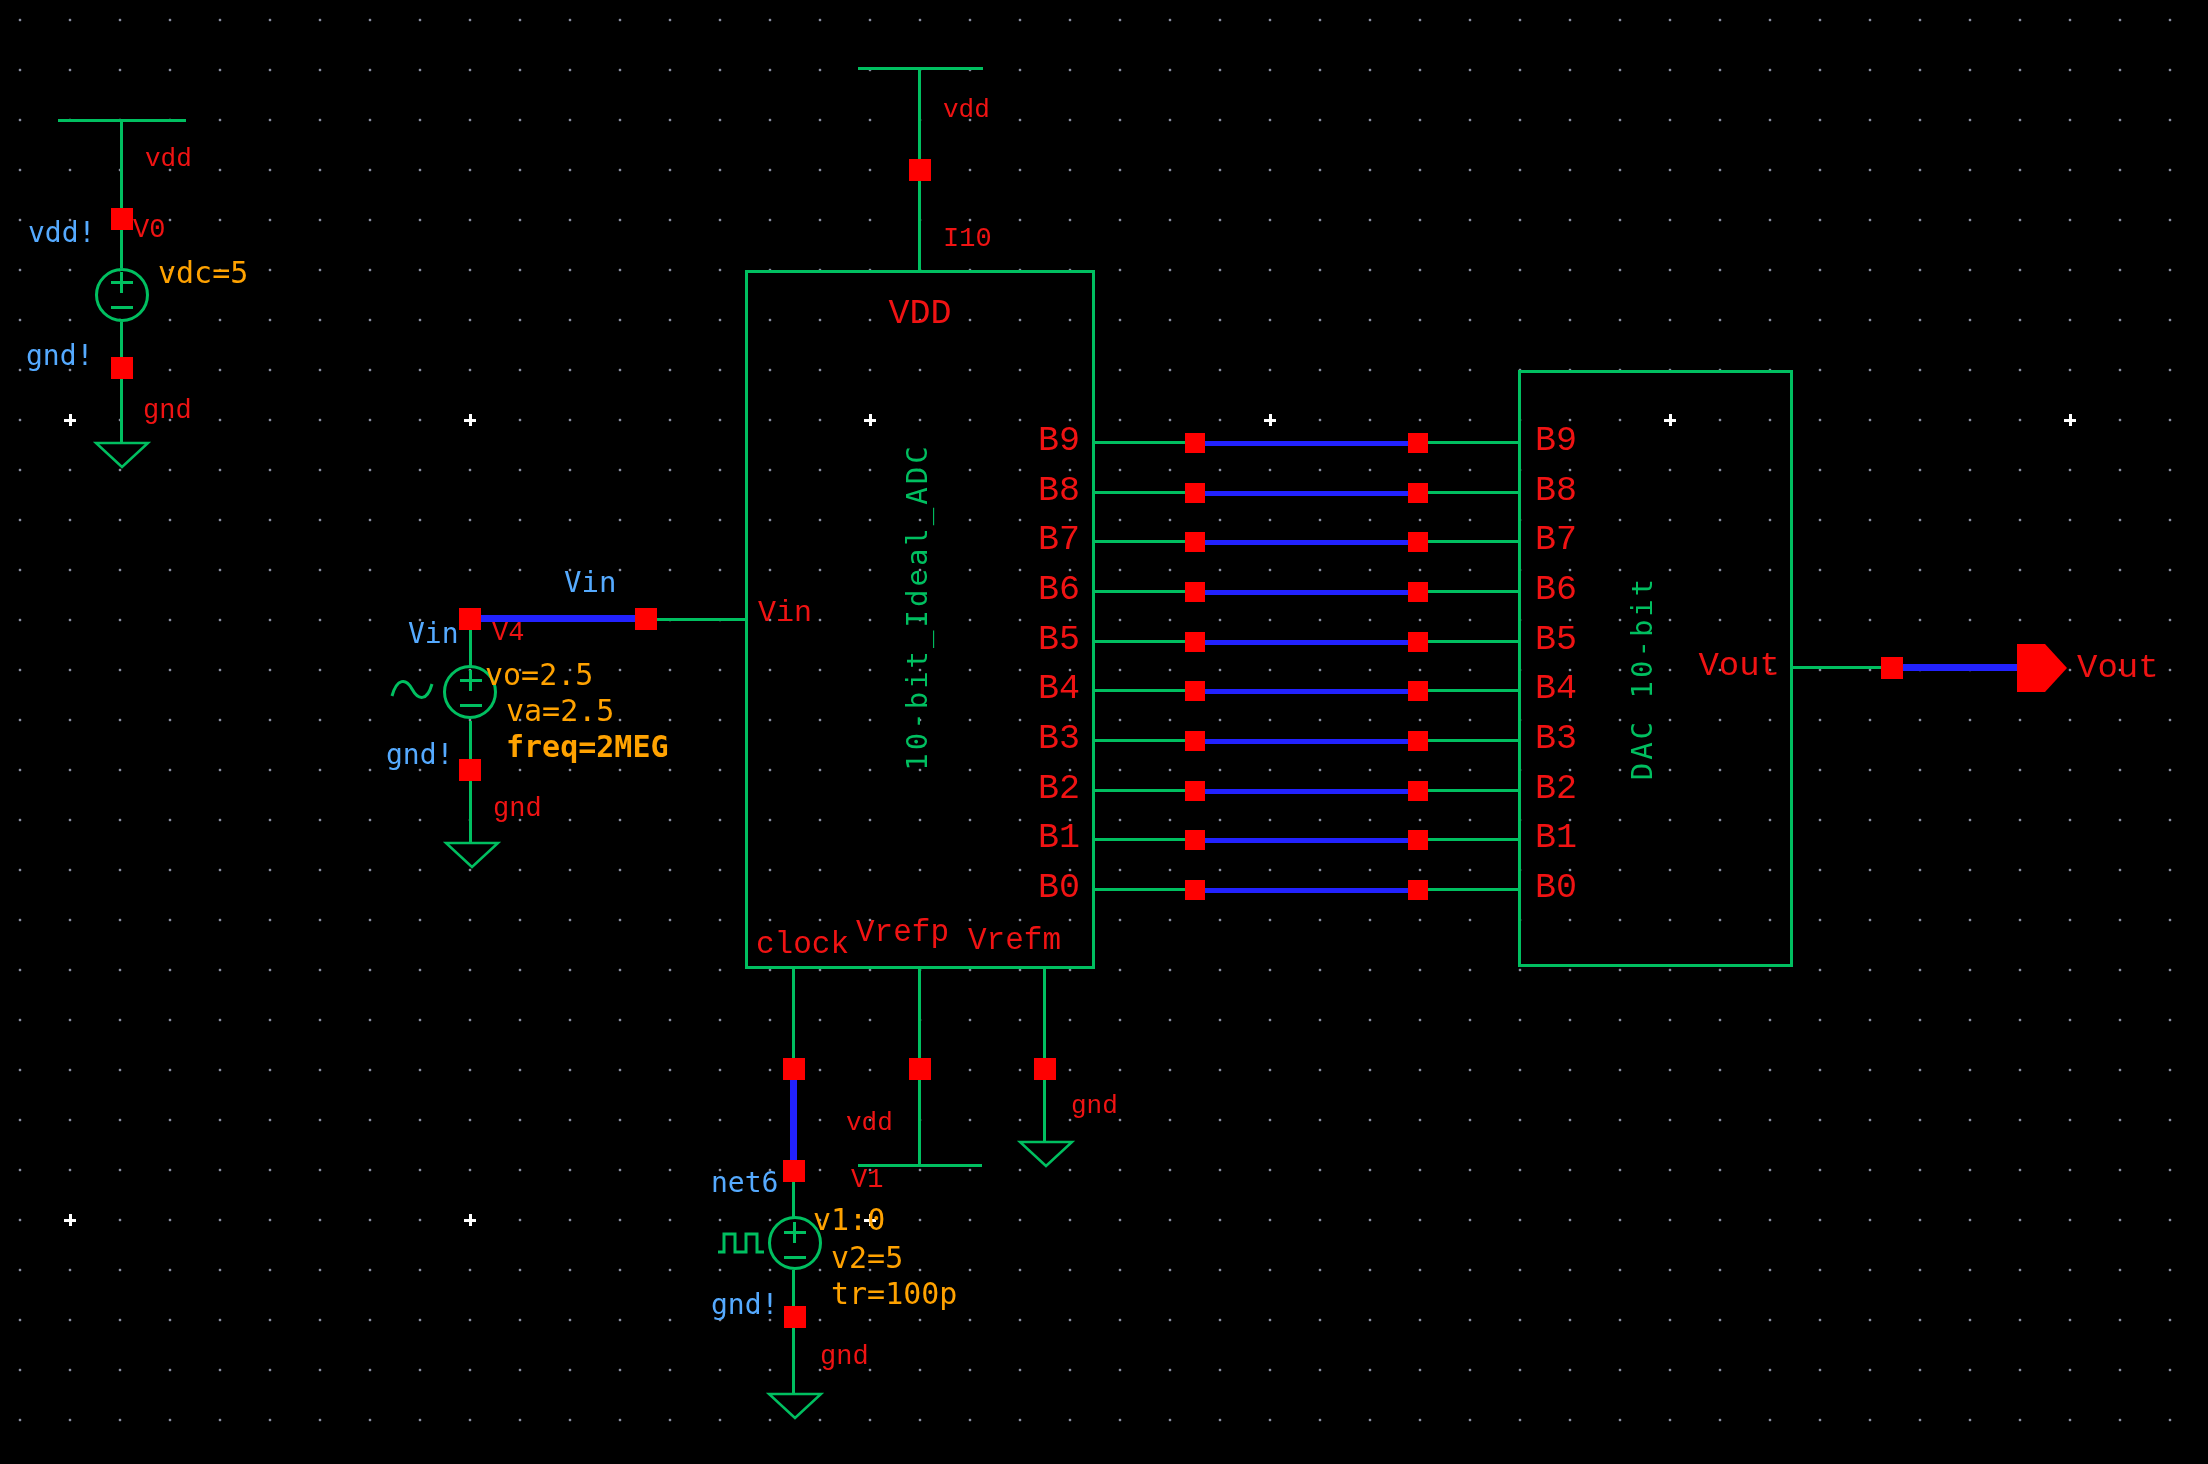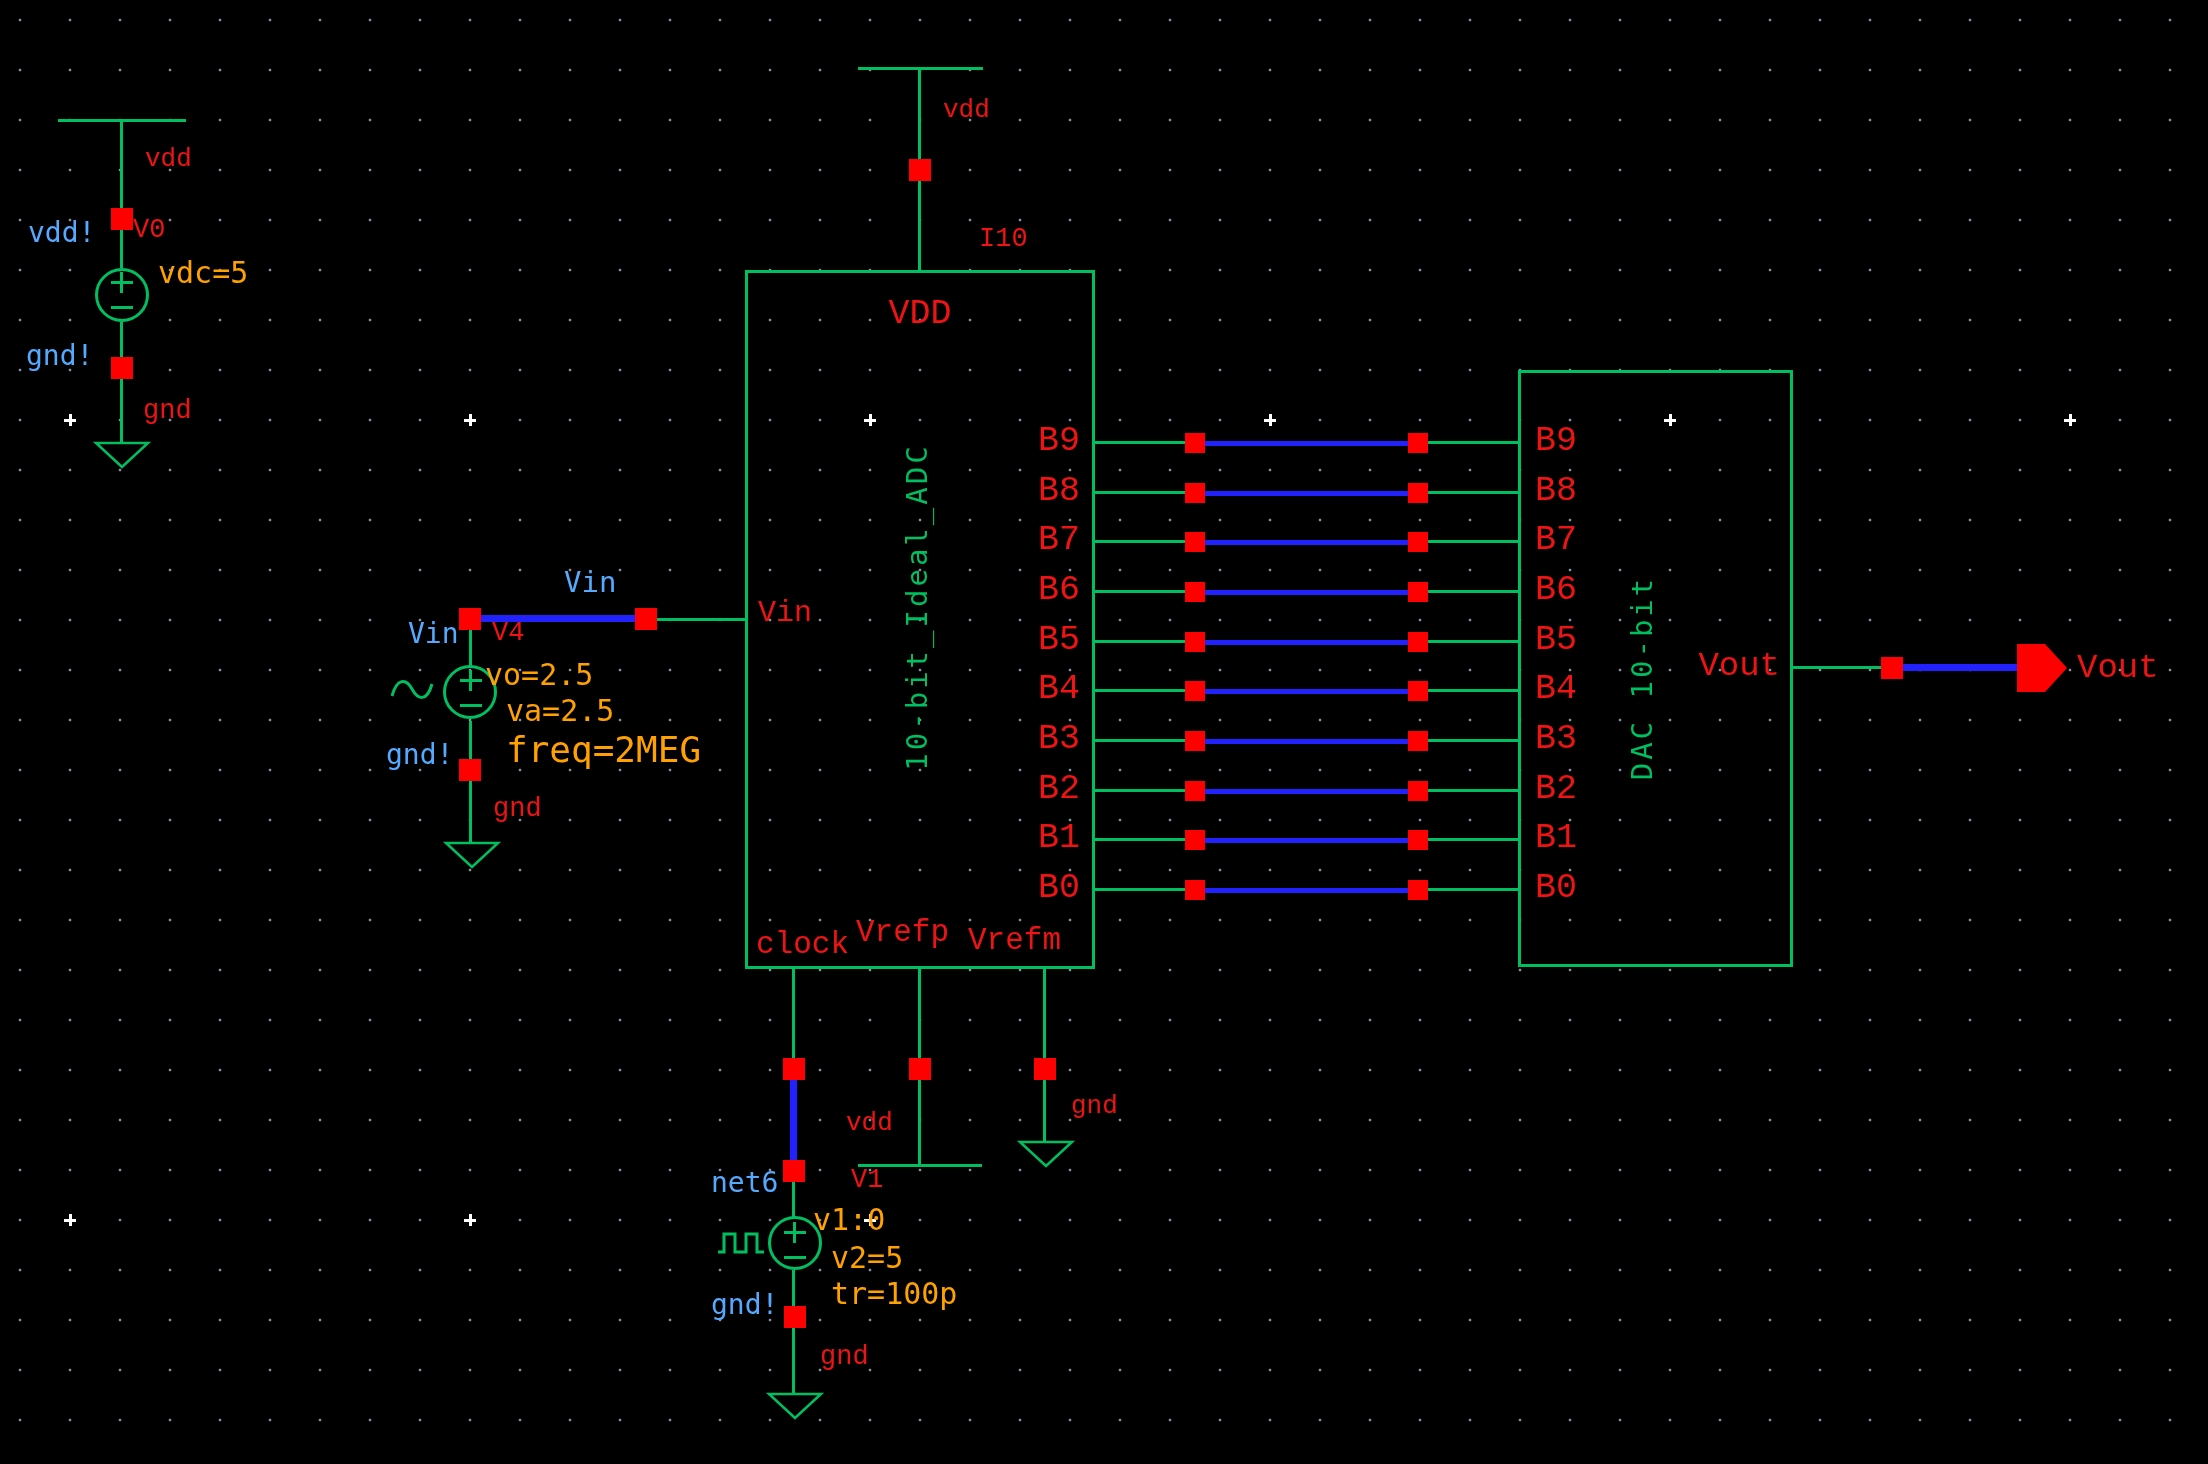--- a/index.html
+++ b/index.html
@@ -78,34 +78,34 @@
   <div class="w" style="left:469px;top:630px;width:3px;height:36px;"></div>
   <div class="circ" style="left:443px;top:665px;"></div>
   <div class="w" style="left:460px;top:679px;width:22px;height:3px;"></div>
   <div class="w" style="left:469px;top:670px;width:3px;height:21px;"></div>
   <div class="w" style="left:460px;top:704px;width:22px;height:3px;"></div>
   <svg style="left:389px;top:676px;" width="46" height="28">
       <path d="M3 20 C 8 2, 17 2, 23 13 S 38 26, 43 8" fill="none" stroke="#00bf60" stroke-width="3"></path>
     </svg>
   <div class="t orange" style="left:485px;top:660px;font-size:30px;">vo=2.5</div>
   <div class="t orange" style="left:506px;top:696px;font-size:30px;">va=2.5</div>
-  <div class="t orange" style="left:506px;top:732px;font-size:36px;">freq=2MEG</div>
+  <div class="t orange" style="left:506px;top:732px;font-size:30px;font-weight:bold;">freq=2MEG</div>
   <div class="w" style="left:469px;top:721px;width:3px;height:122px;"></div>
   <div class="sq" style="left:459px;top:759px;"></div>
   <div class="t blue" style="left:386px;top:741px;font-size:28px;">gnd!</div>
   <div class="t red" style="left:493px;top:796px;font-size:27px;">gnd</div>
   <svg style="left:444px;top:841px;" width="56" height="28">
       <path d="M2 2 H54 L28 26 Z" fill="none" stroke="#00bf60" stroke-width="2.5"></path>
     </svg>
 
   <div class="w" style="left:858px;top:67px;width:125px;height:3px;"></div>
   <div class="w" style="left:918px;top:70px;width:3px;height:200px;"></div>
   <div class="t red" style="left:943px;top:97px;font-size:26px;">vdd</div>
   <div class="sq" style="left:909px;top:159px;"></div>
-  <div class="t red" style="left:943px;top:226px;font-size:27px;margin-left:36px;">I10</div>
+  <div class="t red" style="left:943px;top:226px;font-size:27px;">I10</div>
 
   <div class="blk" style="left:745px;top:270px;width:350px;height:699px;"></div>
   <div class="t red" style="left:745px;top:297px;width:350px;text-align:center;font-size:35px;">VDD</div>
   <div class="vtext t" style="left:755px;top:590px;width:330px;height:34px;font-size:29px;letter-spacing:3px;">10-bit_Ideal_ADC</div>
   <div class="t red" style="left:758px;top:598px;font-size:30px;">Vin</div>
   <div class="t red" style="left:756px;top:929px;font-size:31px;">clock</div>
   <div class="t red" style="left:856px;top:917px;font-size:31px;">Vrefp</div>
   <div class="t red" style="left:968px;top:925px;font-size:31px;">Vrefm</div>
 
   <div class="w" style="left:1095px;top:441px;width:90px;height:3px;"></div>

